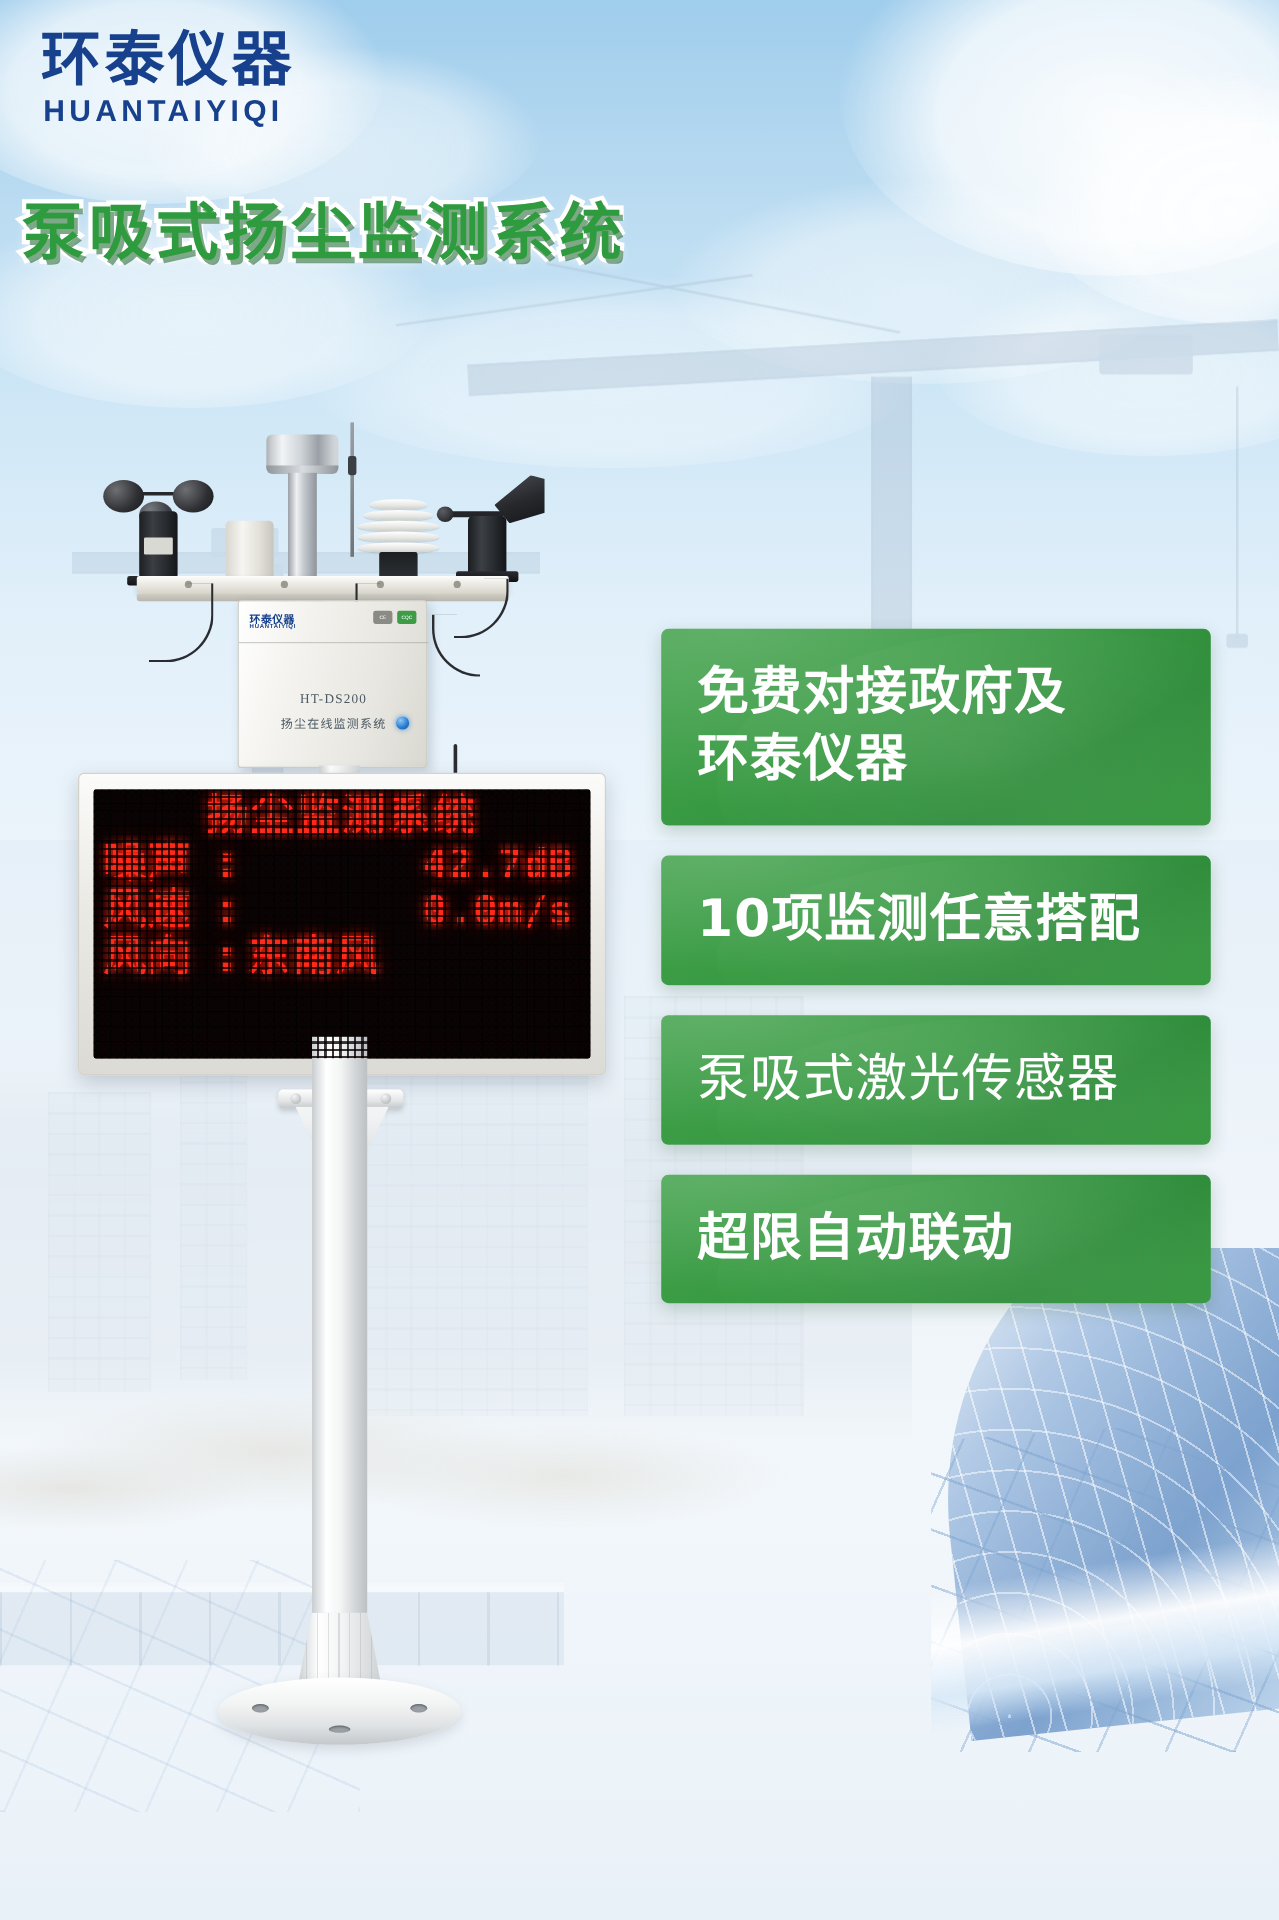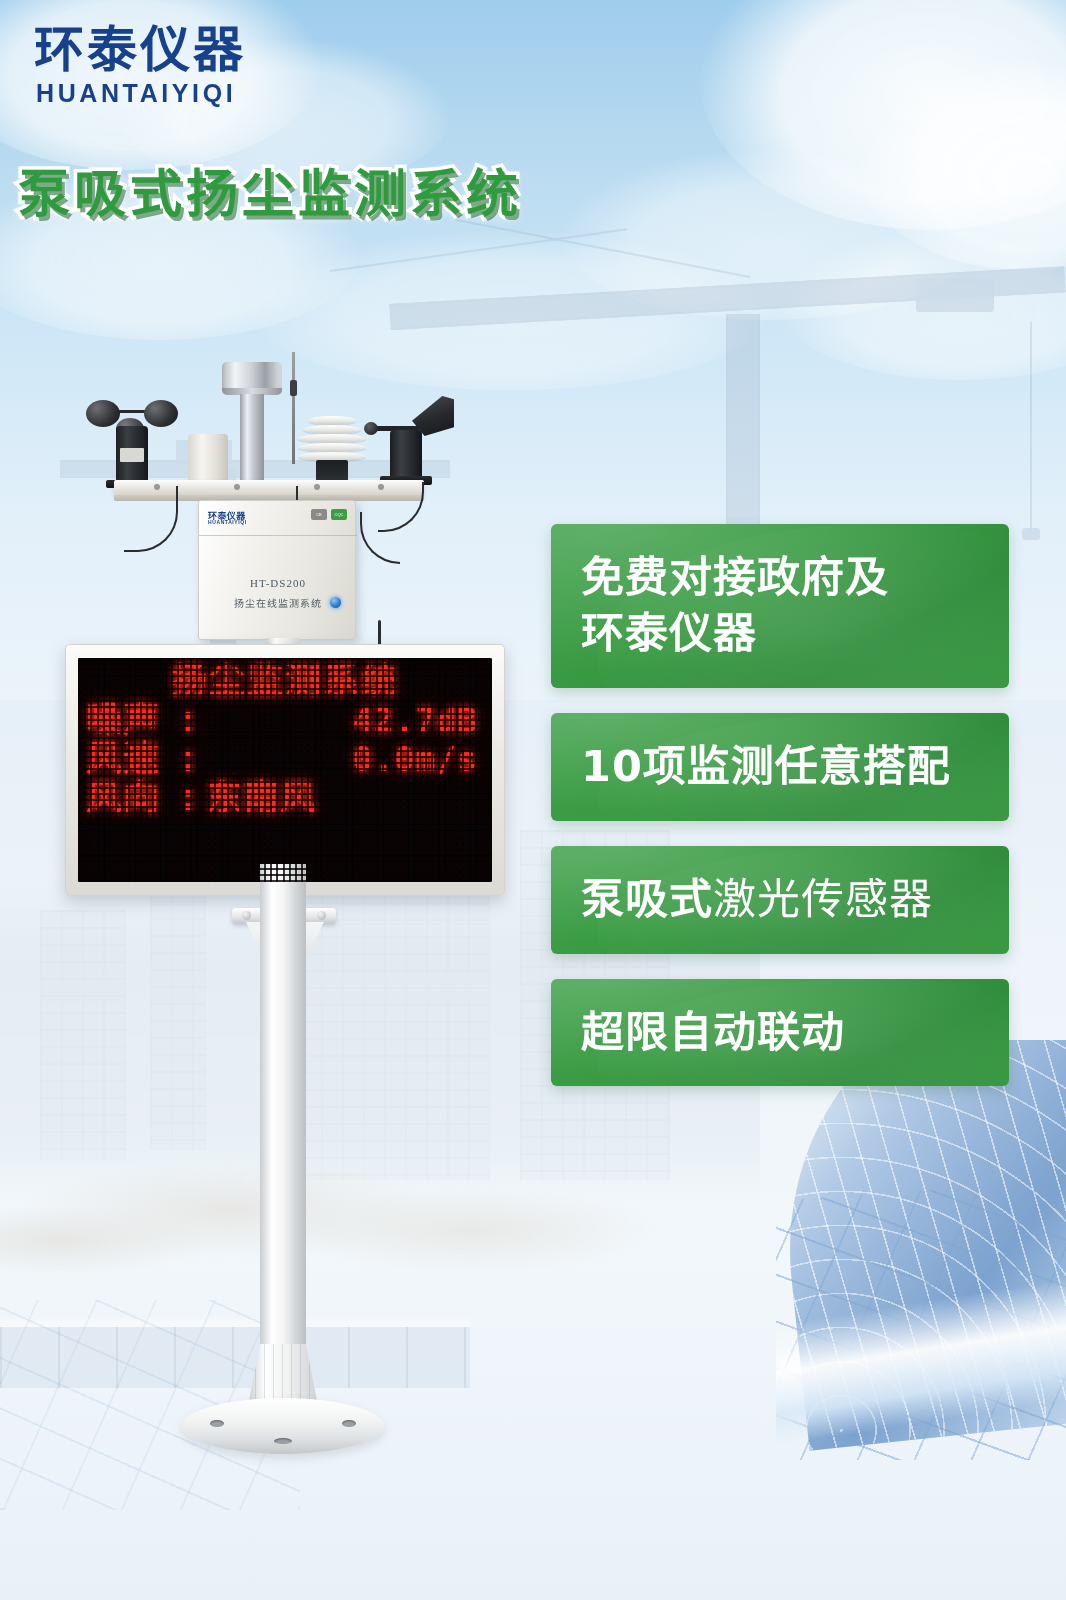--- a/index.html
+++ b/index.html
@@ -192,21 +192,21 @@
   .card::after{
     content:""; position:absolute; right:-30%; bottom:-60%; width:120%; height:160%;
     border-radius:50%;
     background:radial-gradient(ellipse at 40% 40%, rgba(255,255,255,.09) 0%, rgba(255,255,255,0) 60%);
     pointer-events:none;
   }
   .card .line { position:relative; z-index:2; line-height:1.30; font-size:43px; letter-spacing:1px;
                 font-family:"DejaVu Sans","Liberation Sans",sans-serif; white-space:nowrap; }
   .card .line.bold { font-weight:bold; }
   .card .line.reg  { font-weight:normal; }
-  .card .seg-b { font-weight:bold; }
+  .card .seg-b { font-weight:normal; }
   .card .seg-r { font-weight:normal; }
 
   
   #device { position:absolute; left:60px; top:352px; width:470px; height:1230px; }
 
   
   .arm {
     position:absolute; left:54px; top:128px; width:310px; height:15px;
     background:linear-gradient(180deg,#fdfdfc 0%, #eceae4 45%, #d6d3cb 100%);
     border-radius:2px; box-shadow:0 2px 4px rgba(80,90,100,.18);

